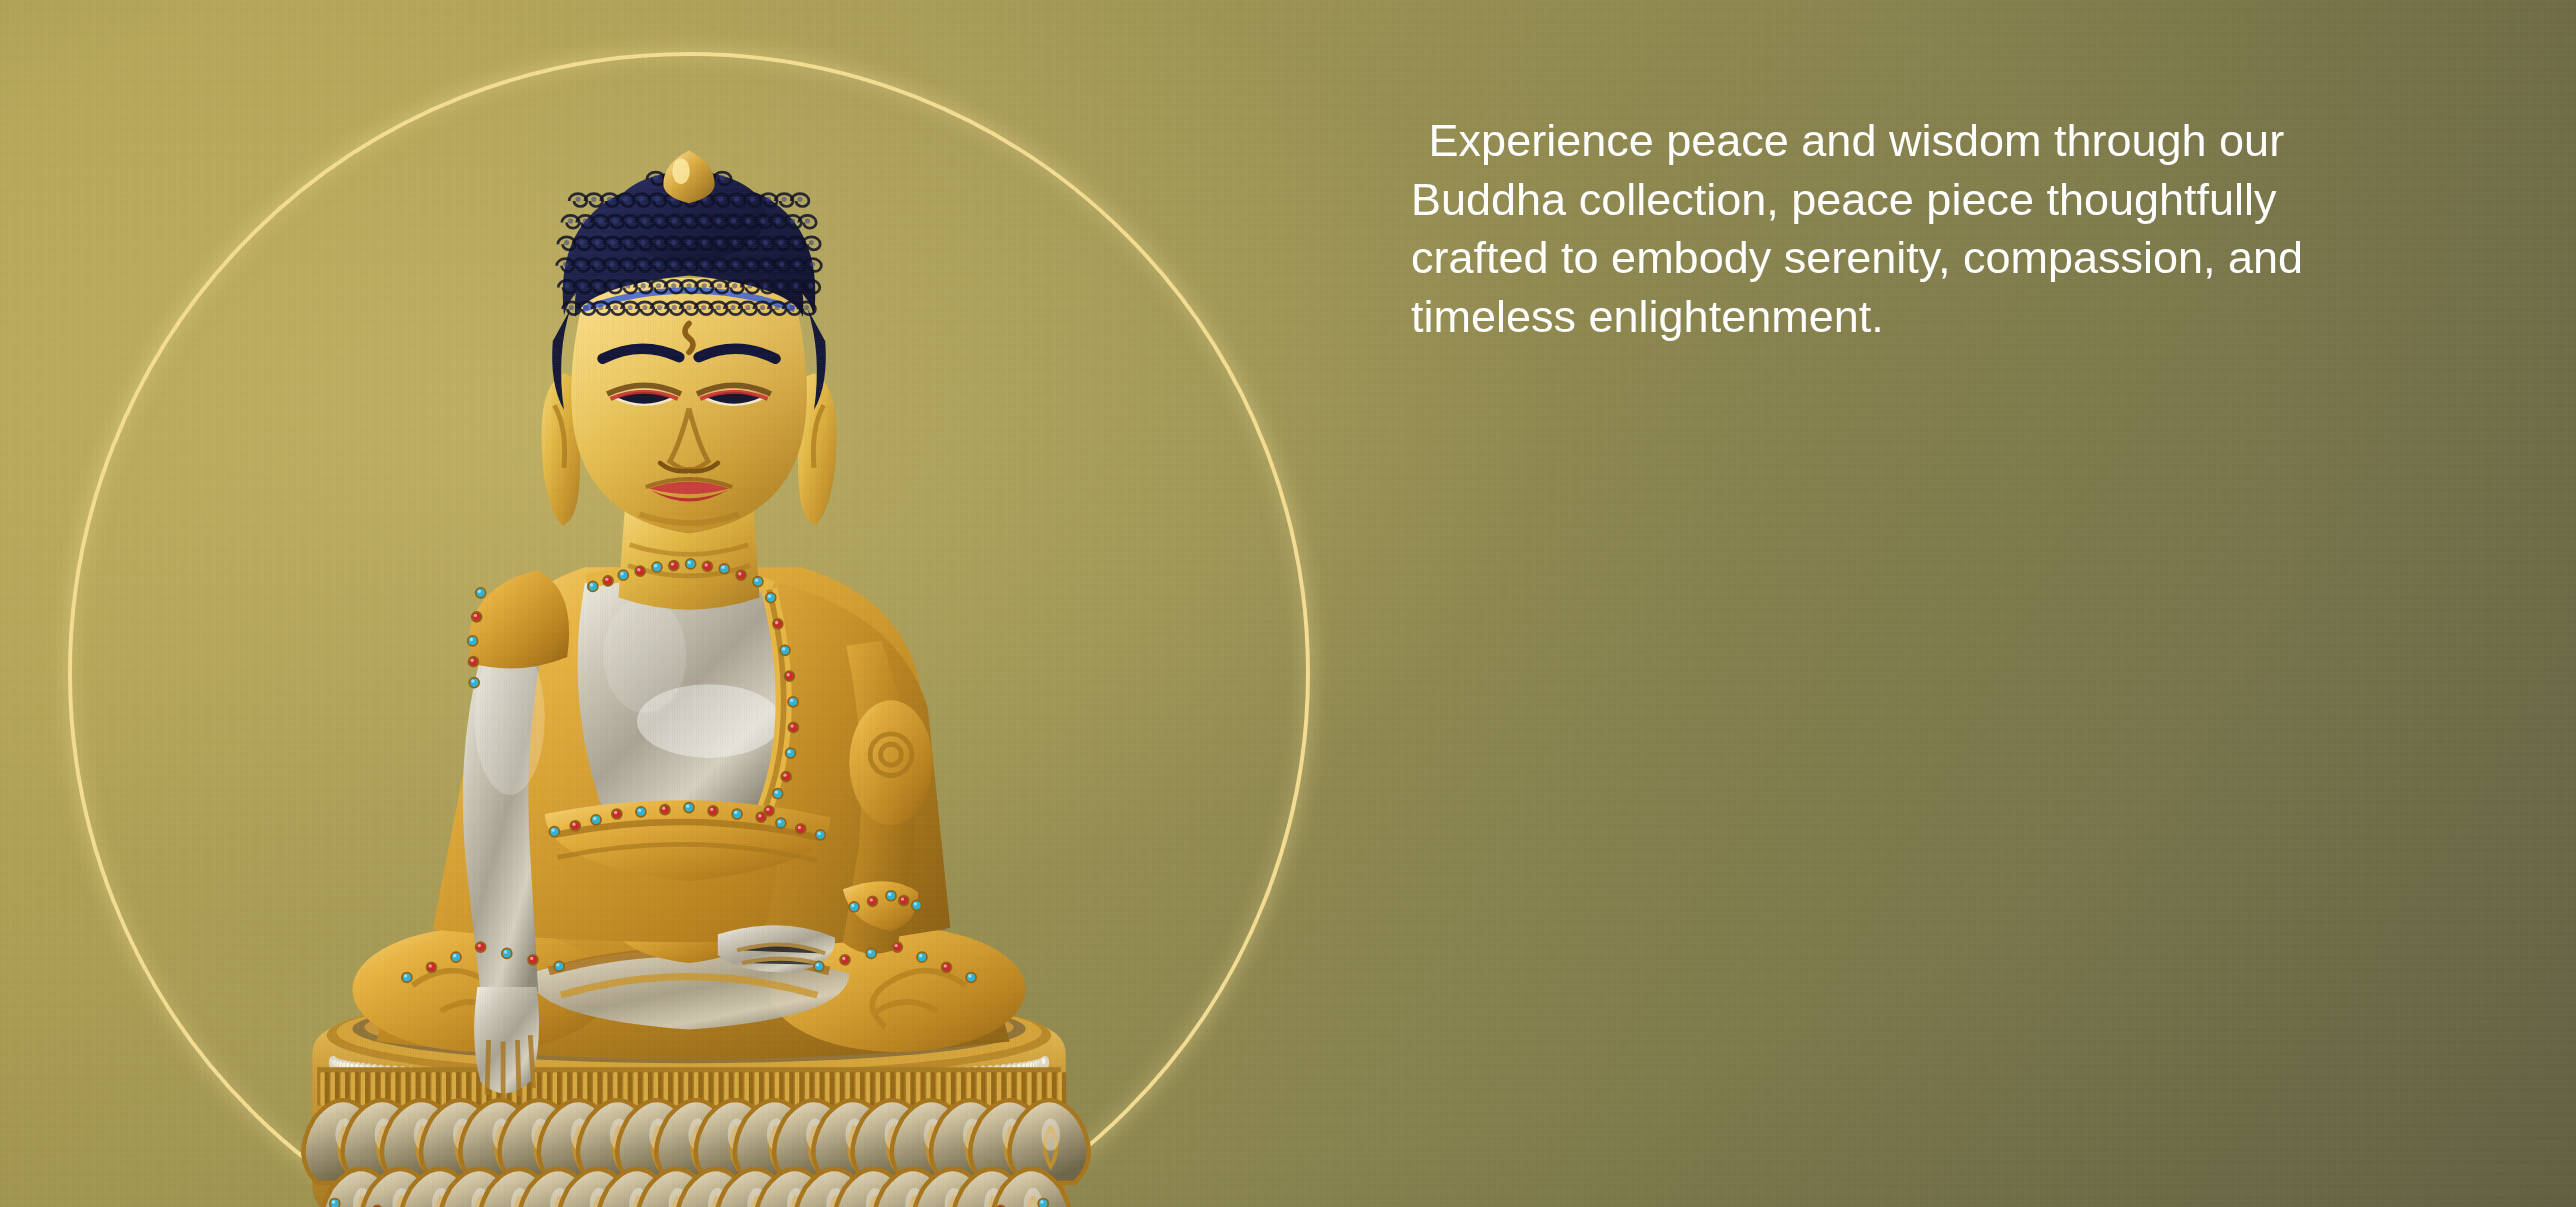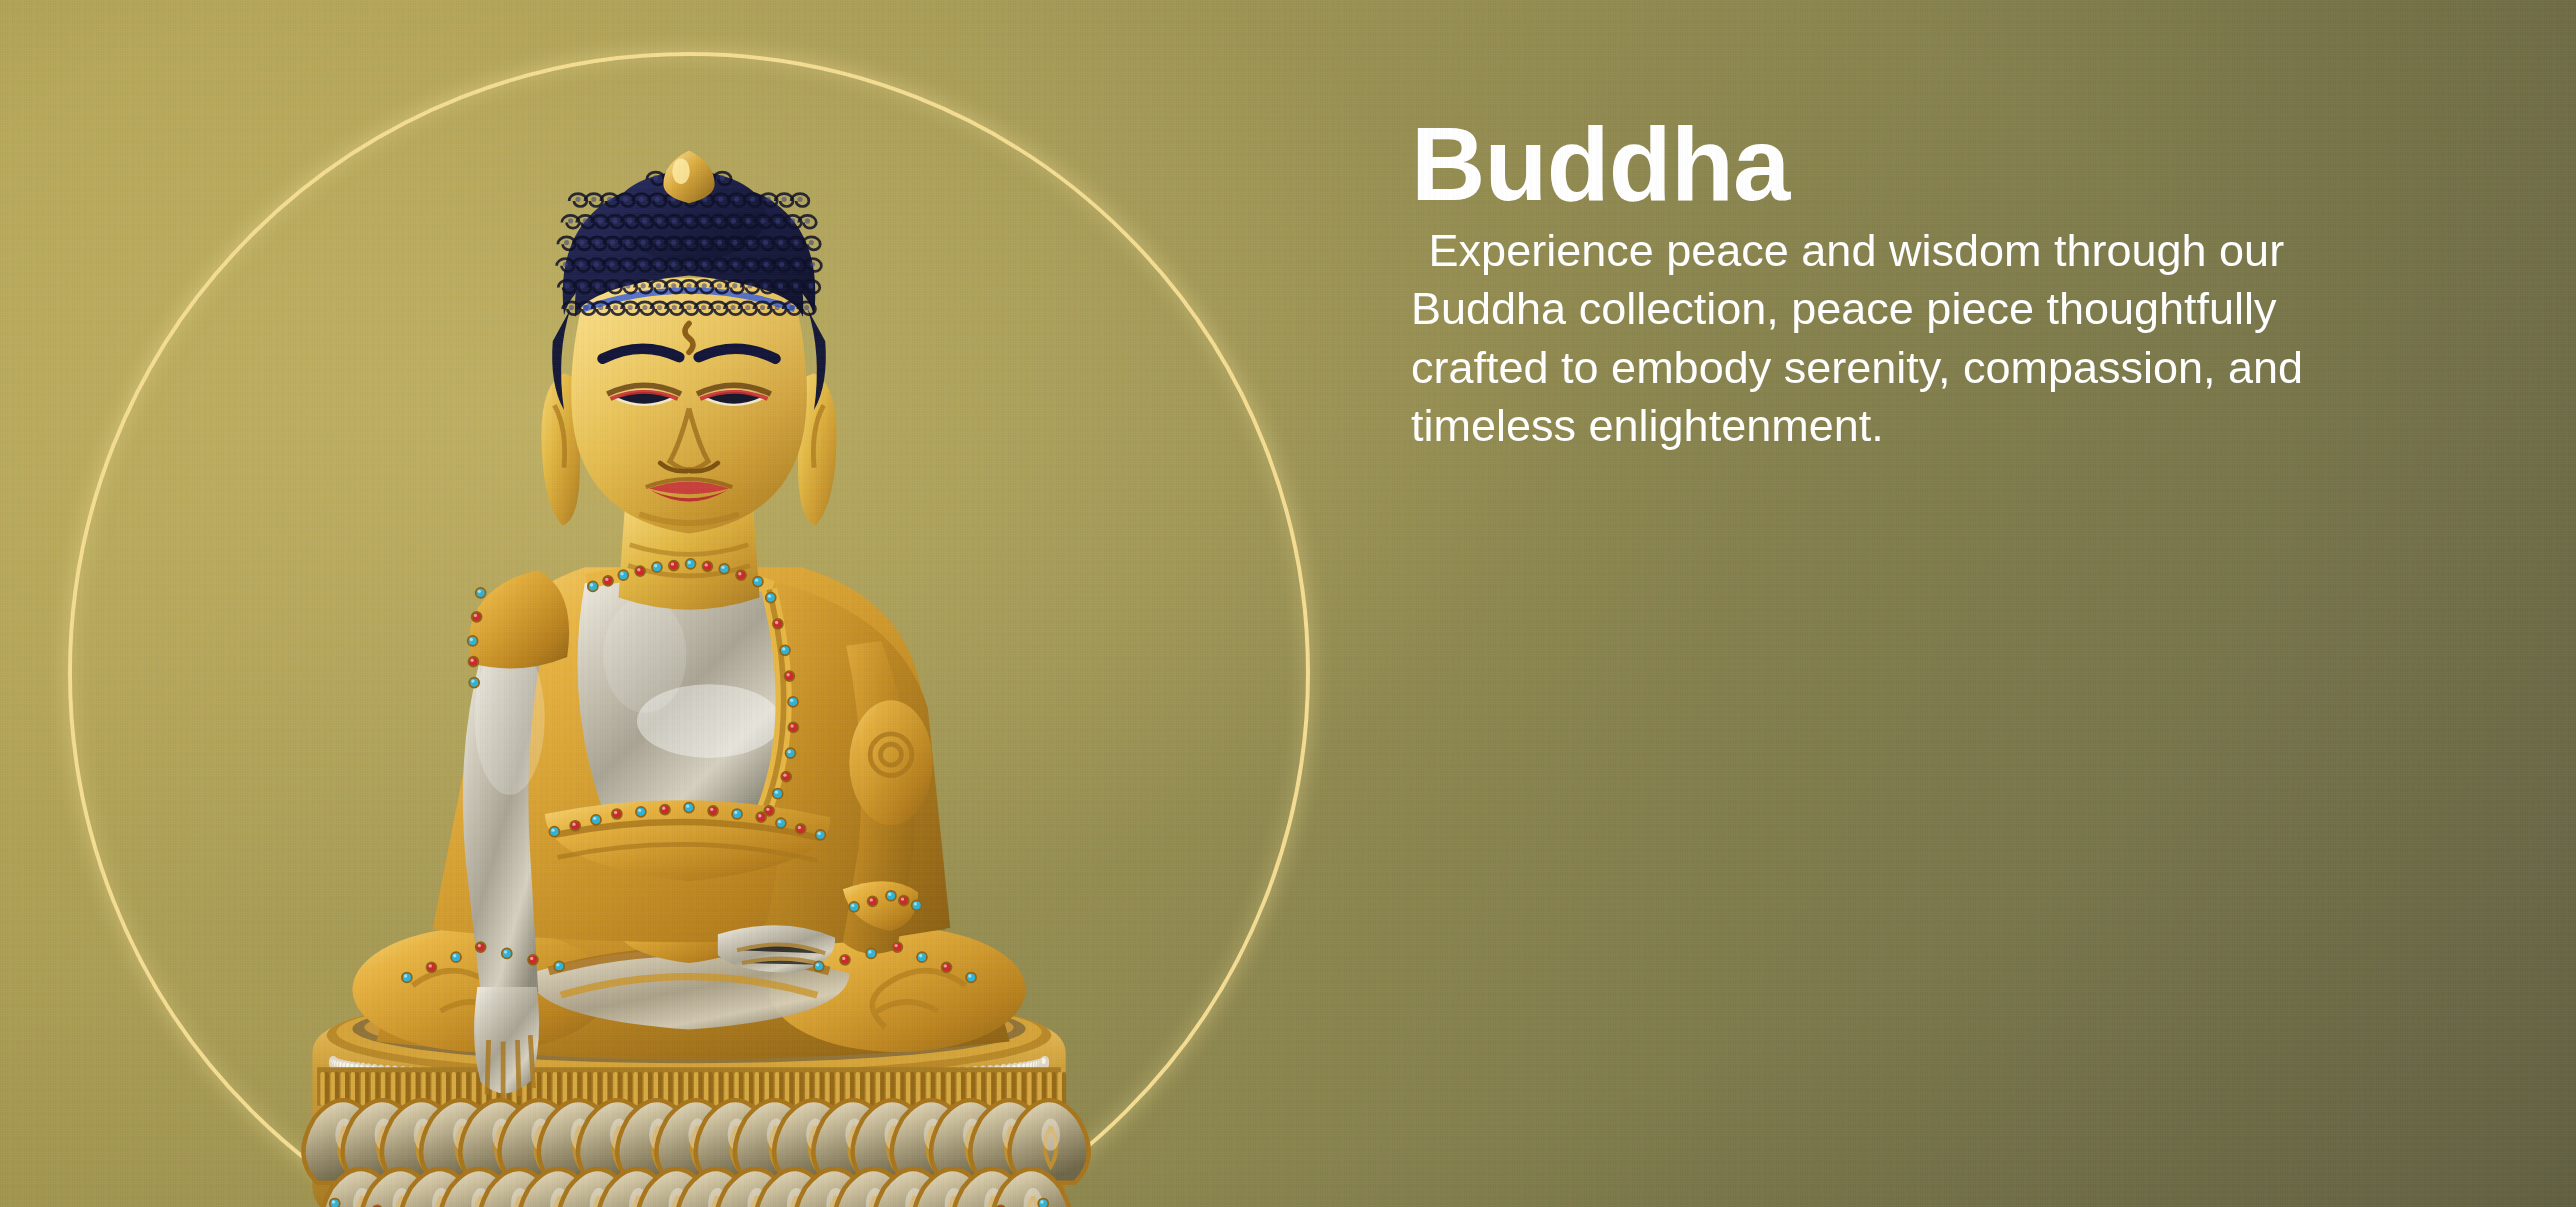--- a/index.html
+++ b/index.html
@@ -1259,19 +1259,18 @@
             <circle cx="826.4" cy="942.2" r="2.1" fill="#ffffff" opacity="0.55"></circle>
             <circle cx="844" cy="950" r="6.2" fill="#2fb4d8" stroke="#8f6415" stroke-width="2.2"></circle>
             <circle cx="842.4" cy="948.2" r="2.1" fill="#ffffff" opacity="0.55"></circle>
           </g>
 
       </g>
     </svg>
   </div>
 
   <div class="copy">
-    <h1 class="title">Buddha</h1>
     <p class="body-copy">Experience peace and wisdom through our Buddha collection, peace piece thoughtfully crafted to embody serenity, compassion, and timeless enlightenment.</p>
   </div>
 
   <div class="grain"></div>
 </div>
 
 
 </body></html>

